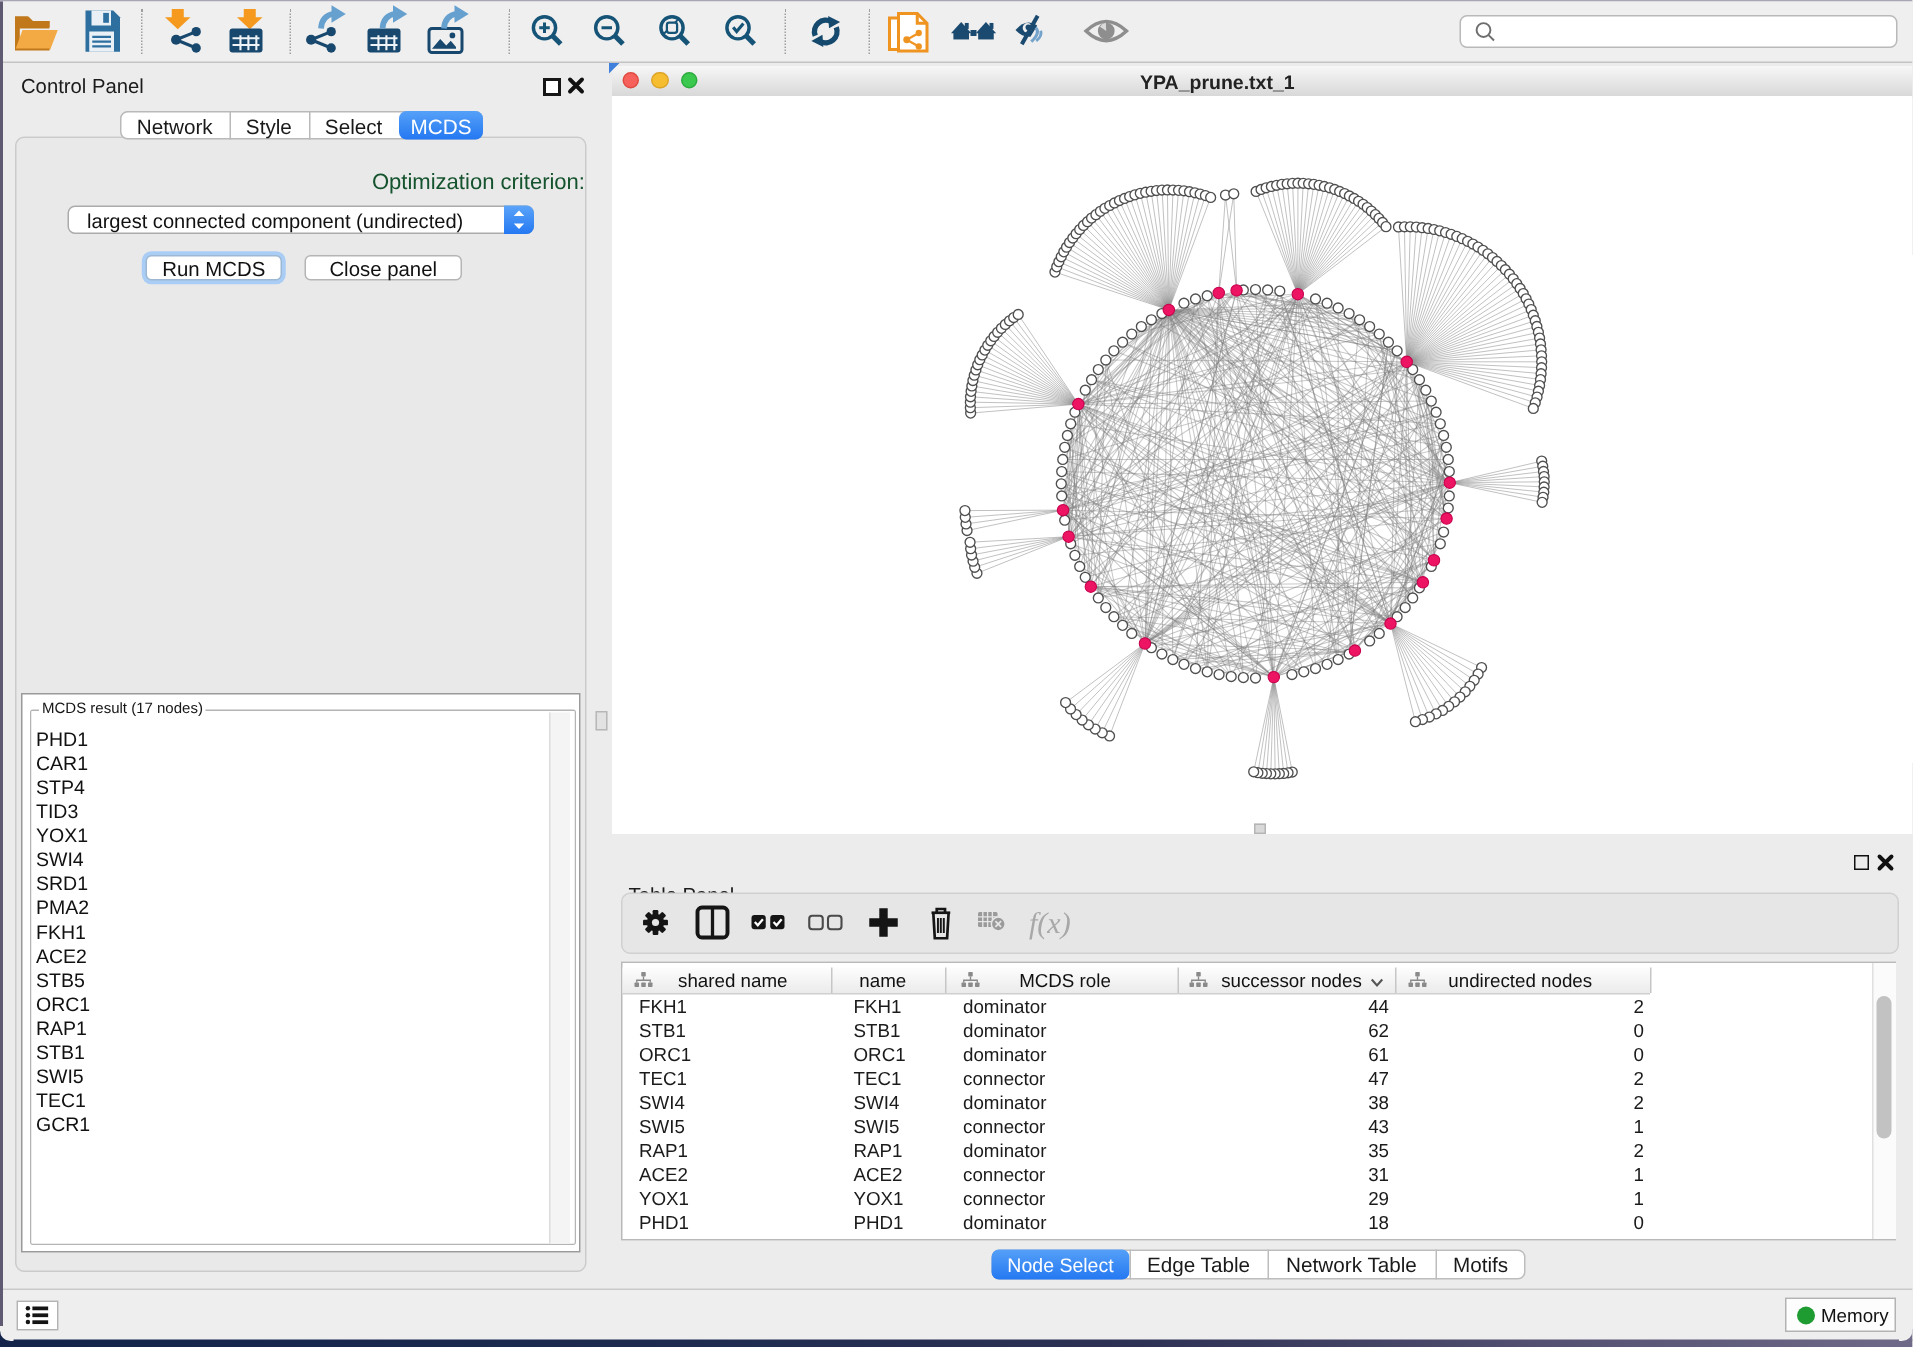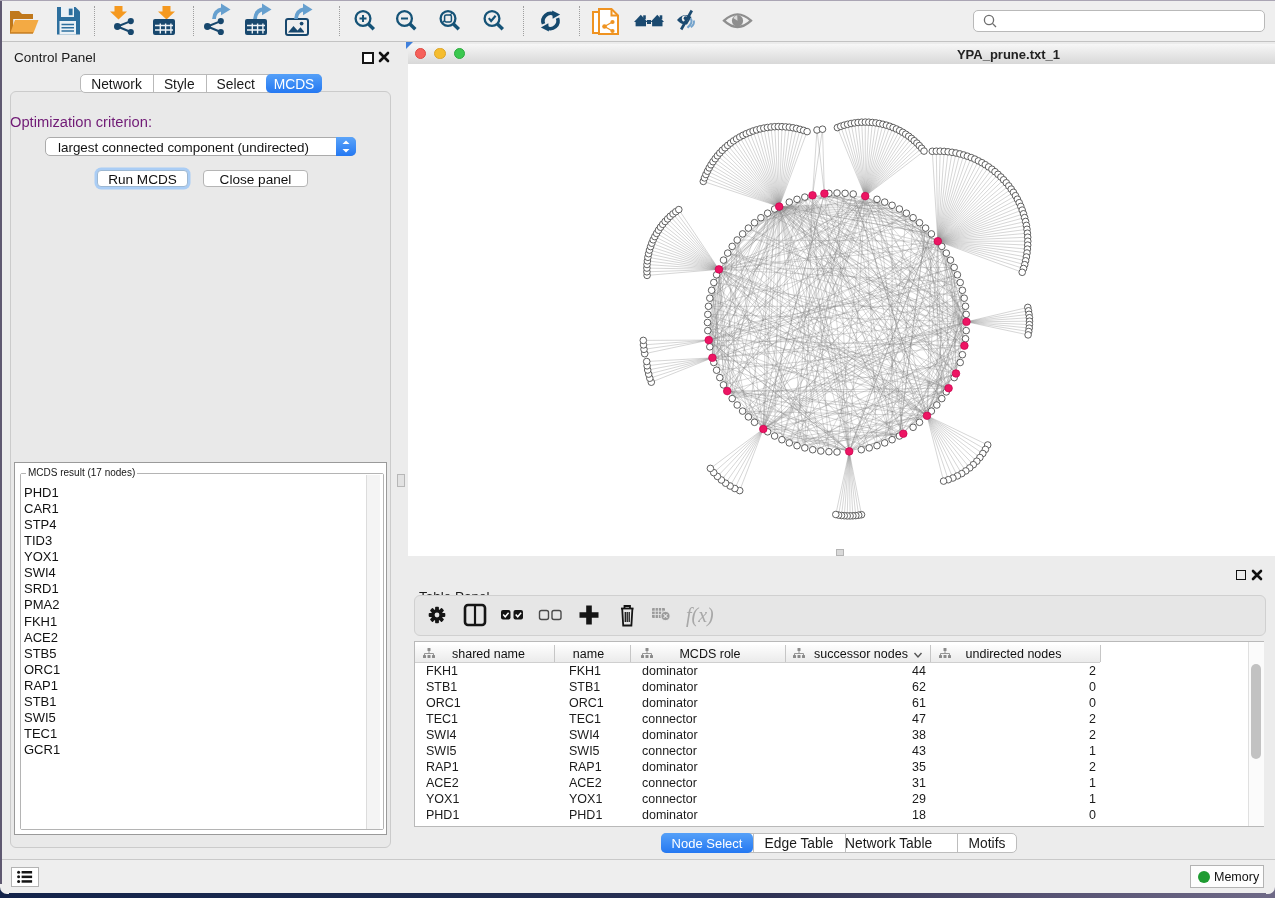--- a/index.html
+++ b/index.html
@@ -152,21 +152,21 @@
   </svg>
 <div class="abs" style="left:10px;top:91px;width:379px;height:755px;background:#e9e9e9;border:1px solid #cbcbcb;border-radius:6px"></div>
 <div class="abs" style="left:80px;top:74px;width:242px;height:19px;background:#fff;border:1px solid #b9b9b9;border-radius:5px;box-sizing:border-box"></div>
 <div class="txt" style="left:80px;top:77px;width:73px;text-align:center;font-size:13.8px;color:#1a1a1a">Network</div>
 <div class="txt" style="left:153px;top:77px;width:52.5px;text-align:center;font-size:13.8px;color:#1a1a1a">Style</div>
 <div class="abs" style="left:153px;top:74px;width:1px;height:19px;background:#b9b9b9"></div>
 <div class="txt" style="left:205.5px;top:77px;width:60.5px;text-align:center;font-size:13.8px;color:#1a1a1a">Select</div>
 <div class="abs" style="left:205.5px;top:74px;width:1px;height:19px;background:#b9b9b9"></div>
 <div class="abs" style="left:266px;top:74px;width:56px;height:19px;background:linear-gradient(#55a0f8,#2478f2);border-radius:5px;box-sizing:border-box"></div>
 <div class="txt" style="left:266px;top:77px;width:56px;text-align:center;font-size:13.8px;color:#fff">MCDS</div>
-<div class="txt" style="left:10px;top:114px;width:380px;text-align:left;font-size:14.7px;color:#701a75">Optimization criterion:</div>
+<div class="txt" style="left:10px;top:114px;width:380px;text-align:right;font-size:14.7px;color:#14532d">Optimization criterion:</div>
 <div class="abs" style="left:45px;top:137px;width:311px;height:19px;background:#fff;border:1px solid #ababab;border-radius:5px;box-sizing:border-box"></div>
 <div class="abs" style="left:336px;top:137px;width:20px;height:19px;background:linear-gradient(#5ba4f9,#2478f2);border-radius:0 5px 5px 0;box-sizing:border-box"></div>
 <svg width="20" height="19" viewBox="0 0 20 19" style="left:336px;top:137px">
 <path d="M6.5 7 L10 3.4 L13.5 7 z" fill="#fff"></path>
     <path d="M6.5 12 L10 15.6 L13.5 12 z" fill="#fff"></path>
   </svg>
 <div class="txt" style="left:58px;top:139.5px;font-size:13.4px;color:#111">largest connected component (undirected)</div>
 <div class="abs" style="left:97px;top:170px;width:91px;height:17px;background:#fff;border:1px solid #9db8d2;border-radius:4px;box-shadow:0 0 0 2.5px #aacdf5;box-sizing:border-box"></div>
 <div class="txt" style="left:97px;top:172px;width:91px;text-align:center;font-size:13.6px;color:#111">Run MCDS</div>
 <div class="abs" style="left:203px;top:170px;width:105px;height:17px;background:#fff;border:1px solid #b5b5b5;border-radius:4px;box-sizing:border-box"></div>
@@ -196,21 +196,21 @@
   </div>
 <div class="abs" style="left:366px;top:475px;width:13px;height:354px;background:#f4f4f4;border-left:1px solid #dcdcdc"></div>
 <div class="abs" style="left:397px;top:474px;width:8px;height:13px;background:#e2e2e2;border:1px solid #b7b7b7;box-sizing:border-box"></div>
 <div class="abs" style="left:408px;top:44px;width:867px;height:20px;background:linear-gradient(#f7f7f7,#d8d8d8);border-bottom:1px solid #a8a8a8;border-top-left-radius:5px"></div>
 <svg width="7" height="7" viewBox="0 0 7 7" style="left:406px;top:42px">
     <path d="M0 0 L7 0 L0 7 z" fill="#3f80dc"></path>
   </svg>
 <div class="abs" style="left:414.7px;top:47.6px;width:11.6px;height:11.6px;border-radius:50%;background:#f6615b;border:0.5px solid #df4a41;box-sizing:border-box"></div>
 <div class="abs" style="left:434.4px;top:47.6px;width:11.6px;height:11.6px;border-radius:50%;background:#f5bd2f;border:0.5px solid #dda528;box-sizing:border-box"></div>
 <div class="abs" style="left:453.7px;top:47.6px;width:11.6px;height:11.6px;border-radius:50%;background:#3bc84f;border:0.5px solid #2cab3f;box-sizing:border-box"></div>
-<div class="txt" style="left:760px;top:47px;width:300px;text-align:right;font-size:13px;color:#222;font-weight:bold">YPA_prune.txt_1</div>
+<div class="txt" style="left:760px;top:47px;width:300px;text-align:left;font-size:13px;color:#222;font-weight:bold">YPA_prune.txt_1</div>
 <div class="abs" style="left:408px;top:64px;width:867px;height:492px;background:#fff"></div>
 <svg width="867" height="492" viewBox="0 0 867 492" style="position:absolute;left:408px;top:64px">
 <g stroke="#7d7d7d" stroke-width="0.7" stroke-opacity="0.42">
 <line x1="371.2" y1="142.6" x2="412.8" y2="387.0"></line>
 <line x1="371.2" y1="142.6" x2="556.2" y2="234.2"></line>
 <line x1="371.2" y1="142.6" x2="340.4" y2="352.9"></line>
 <line x1="371.2" y1="142.6" x2="491.4" y2="145.0"></line>
 <line x1="371.2" y1="142.6" x2="511.5" y2="158.7"></line>
 <line x1="371.2" y1="142.6" x2="319.7" y2="189.1"></line>
 <line x1="371.2" y1="142.6" x2="533.8" y2="182.4"></line>
@@ -1192,21 +1192,21 @@
 <div class="txt" style="left:824px;top:807.5px;width:102px;text-align:right;font-size:12.5px">18</div>
 <div class="txt" style="left:993px;top:807.5px;width:103px;text-align:right;font-size:12.5px">0</div>
 <div class="abs" style="left:1248px;top:642px;width:15px;height:184px;background:#fbfbfb;border-left:1px solid #e0e0e0"></div>
 <div class="abs" style="left:1250.5px;top:664px;width:10px;height:95px;background:#c2c2c2;border-radius:5px"></div>
 <div class="abs" style="left:661px;top:833px;width:356px;height:20px;background:#fff;border:1px solid #bdbdbd;border-radius:5px;box-sizing:border-box"></div>
 <div class="abs" style="left:661px;top:833px;width:92px;height:20px;background:linear-gradient(#55a0f8,#2478f2);border-radius:5px"></div>
 <div class="txt" style="left:661px;top:836px;width:92px;text-align:center;font-size:13px;color:#fff">Node Select</div>
 <div class="abs" style="left:753px;top:833px;width:1px;height:20px;background:#bdbdbd"></div>
 <div class="txt" style="left:753px;top:836px;width:92px;text-align:center;font-size:13.8px;color:#1a1a1a">Edge Table</div>
 <div class="abs" style="left:845px;top:833px;width:1px;height:20px;background:#bdbdbd"></div>
-<div class="txt" style="left:845px;top:836px;width:112px;text-align:left;font-size:13.8px;color:#1a1a1a">Network Table</div>
+<div class="txt" style="left:845px;top:836px;width:112px;text-align:center;font-size:13.8px;color:#1a1a1a">Network Table</div>
 <div class="abs" style="left:957px;top:833px;width:1px;height:20px;background:#bdbdbd"></div>
 <div class="txt" style="left:957px;top:836px;width:60px;text-align:center;font-size:13.8px;color:#1a1a1a">Motifs</div>
 <div class="abs" style="left:2px;top:859px;width:1273px;height:34px;background:#eeeeee;border-top:1px solid #c9c9c9"></div>
 <div class="abs" style="left:11px;top:867px;width:28px;height:20px;background:#fff;border:1px solid #b3b3b3;box-sizing:border-box"></div>
 <svg width="16" height="14" viewBox="0 0 16 14" style="left:17px;top:870px">
 <g fill="#151515">
       <circle cx="1.6" cy="2.2" r="1.5"></circle>
       <circle cx="1.6" cy="6.8" r="1.5"></circle>
       <circle cx="1.6" cy="11.4" r="1.5"></circle>
 <rect x="4.6" y="1" width="10.5" height="2.5"></rect>

